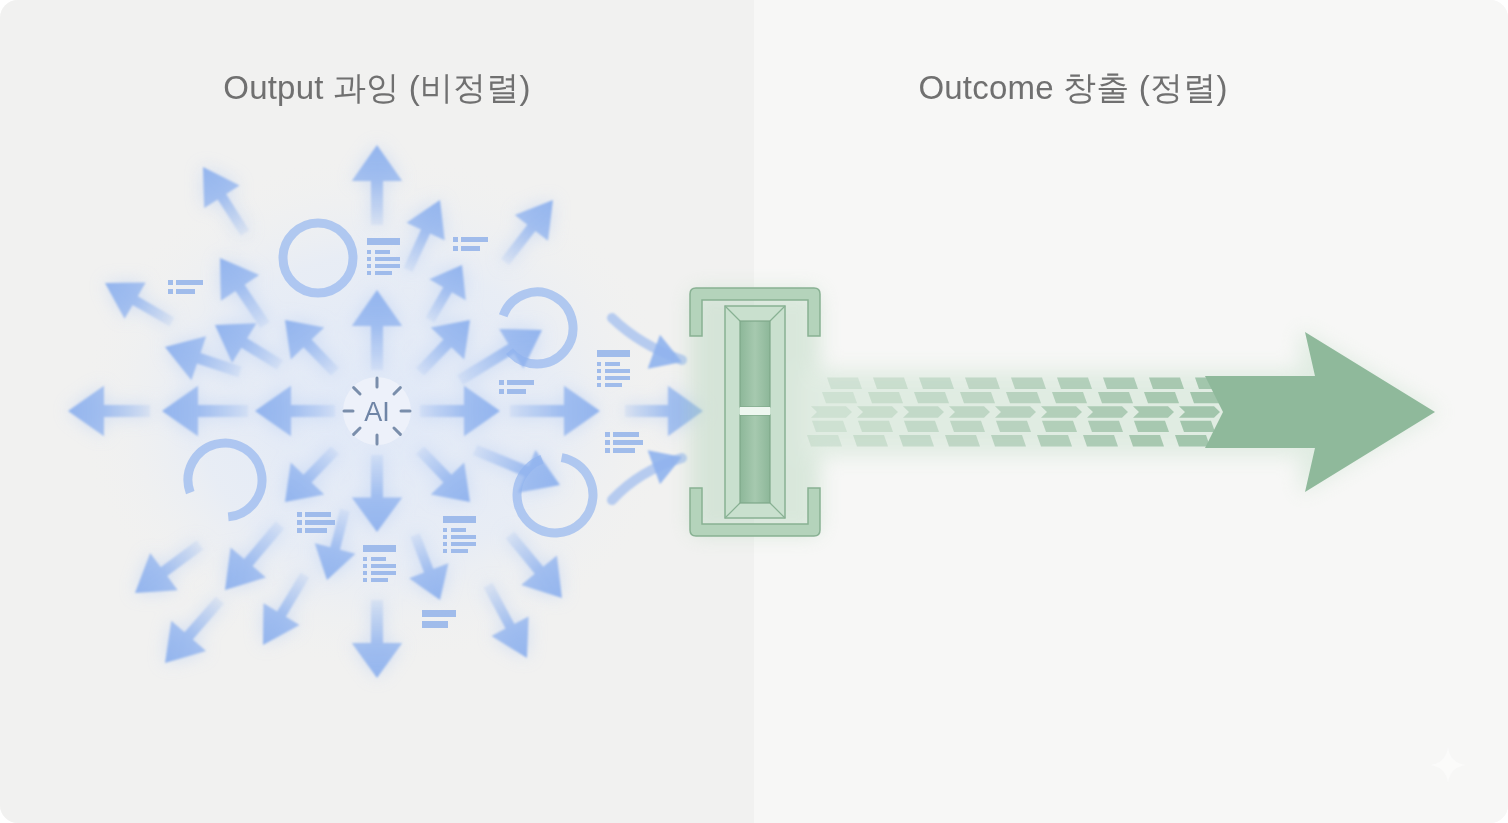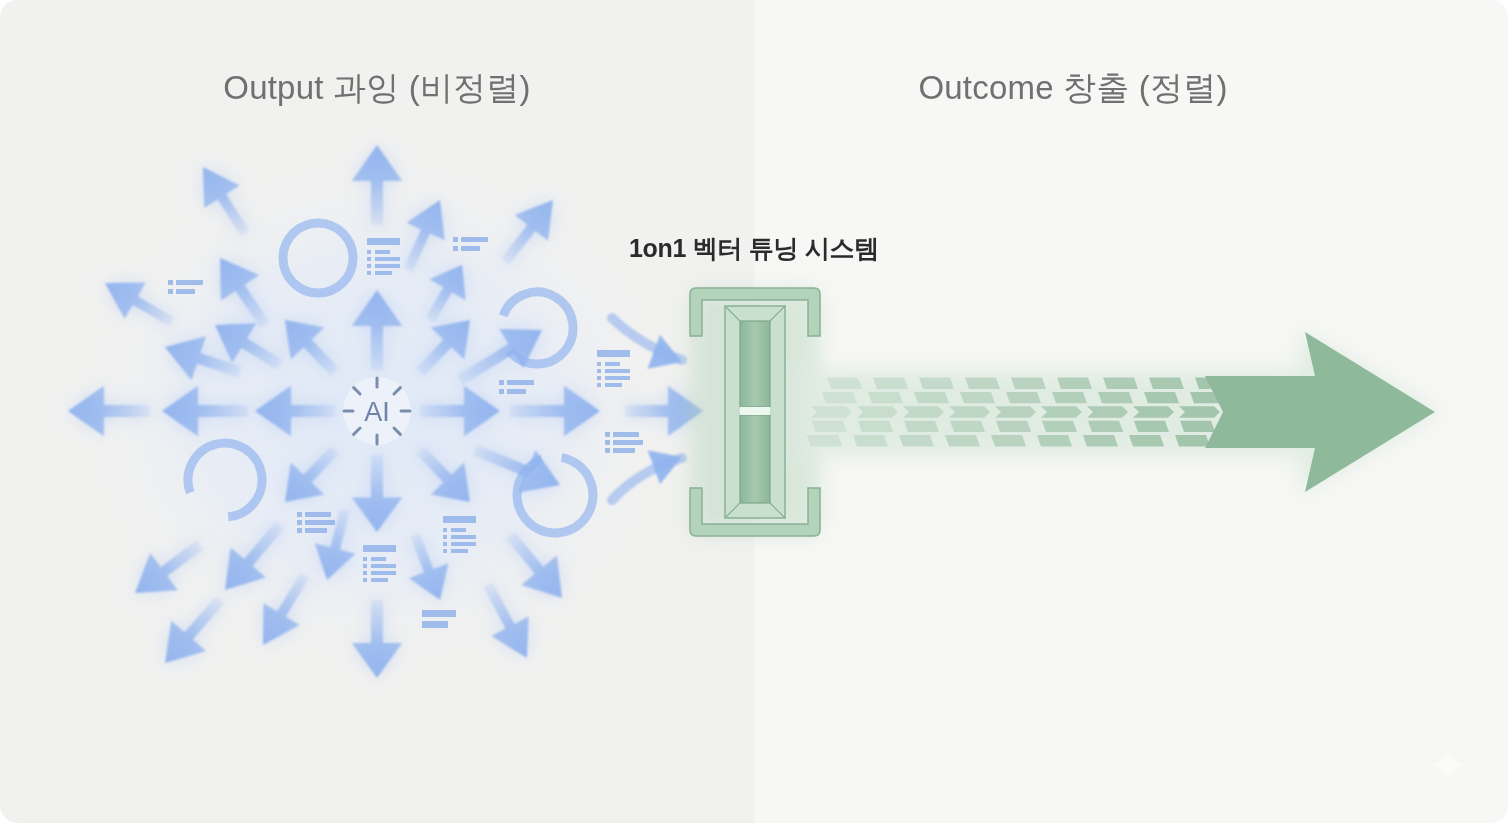--- a/index.html
+++ b/index.html
@@ -498,18 +498,17 @@
       <rect x="740" y="321" width="30" height="86" fill="url(#pillarGrad)" stroke="#7ea789" stroke-width="1.2"></rect>
 
       <rect x="740" y="415" width="30" height="88" fill="url(#pillarGrad)" stroke="#7ea789" stroke-width="1.2"></rect>
 
       <rect x="740" y="407" width="30" height="8" fill="#eef7f0"></rect>
     </g>
   </svg>
 
   <div class="title title-left">Output 과잉 (비정렬)</div>
   <div class="title title-right">Outcome 창출 (정렬)</div>
-  <div class="tuning-label">1on1 벡터 튜닝 시스템</div>
 
   <svg class="sparkle" viewBox="0 0 40 40">
     <path d="M20 2 Q22 18 38 20 Q22 22 20 38 Q18 22 2 20 Q18 18 20 2 Z" fill="#fbfbfb" opacity="0.9"></path>
   </svg>
 </div>
 
 </body></html>

